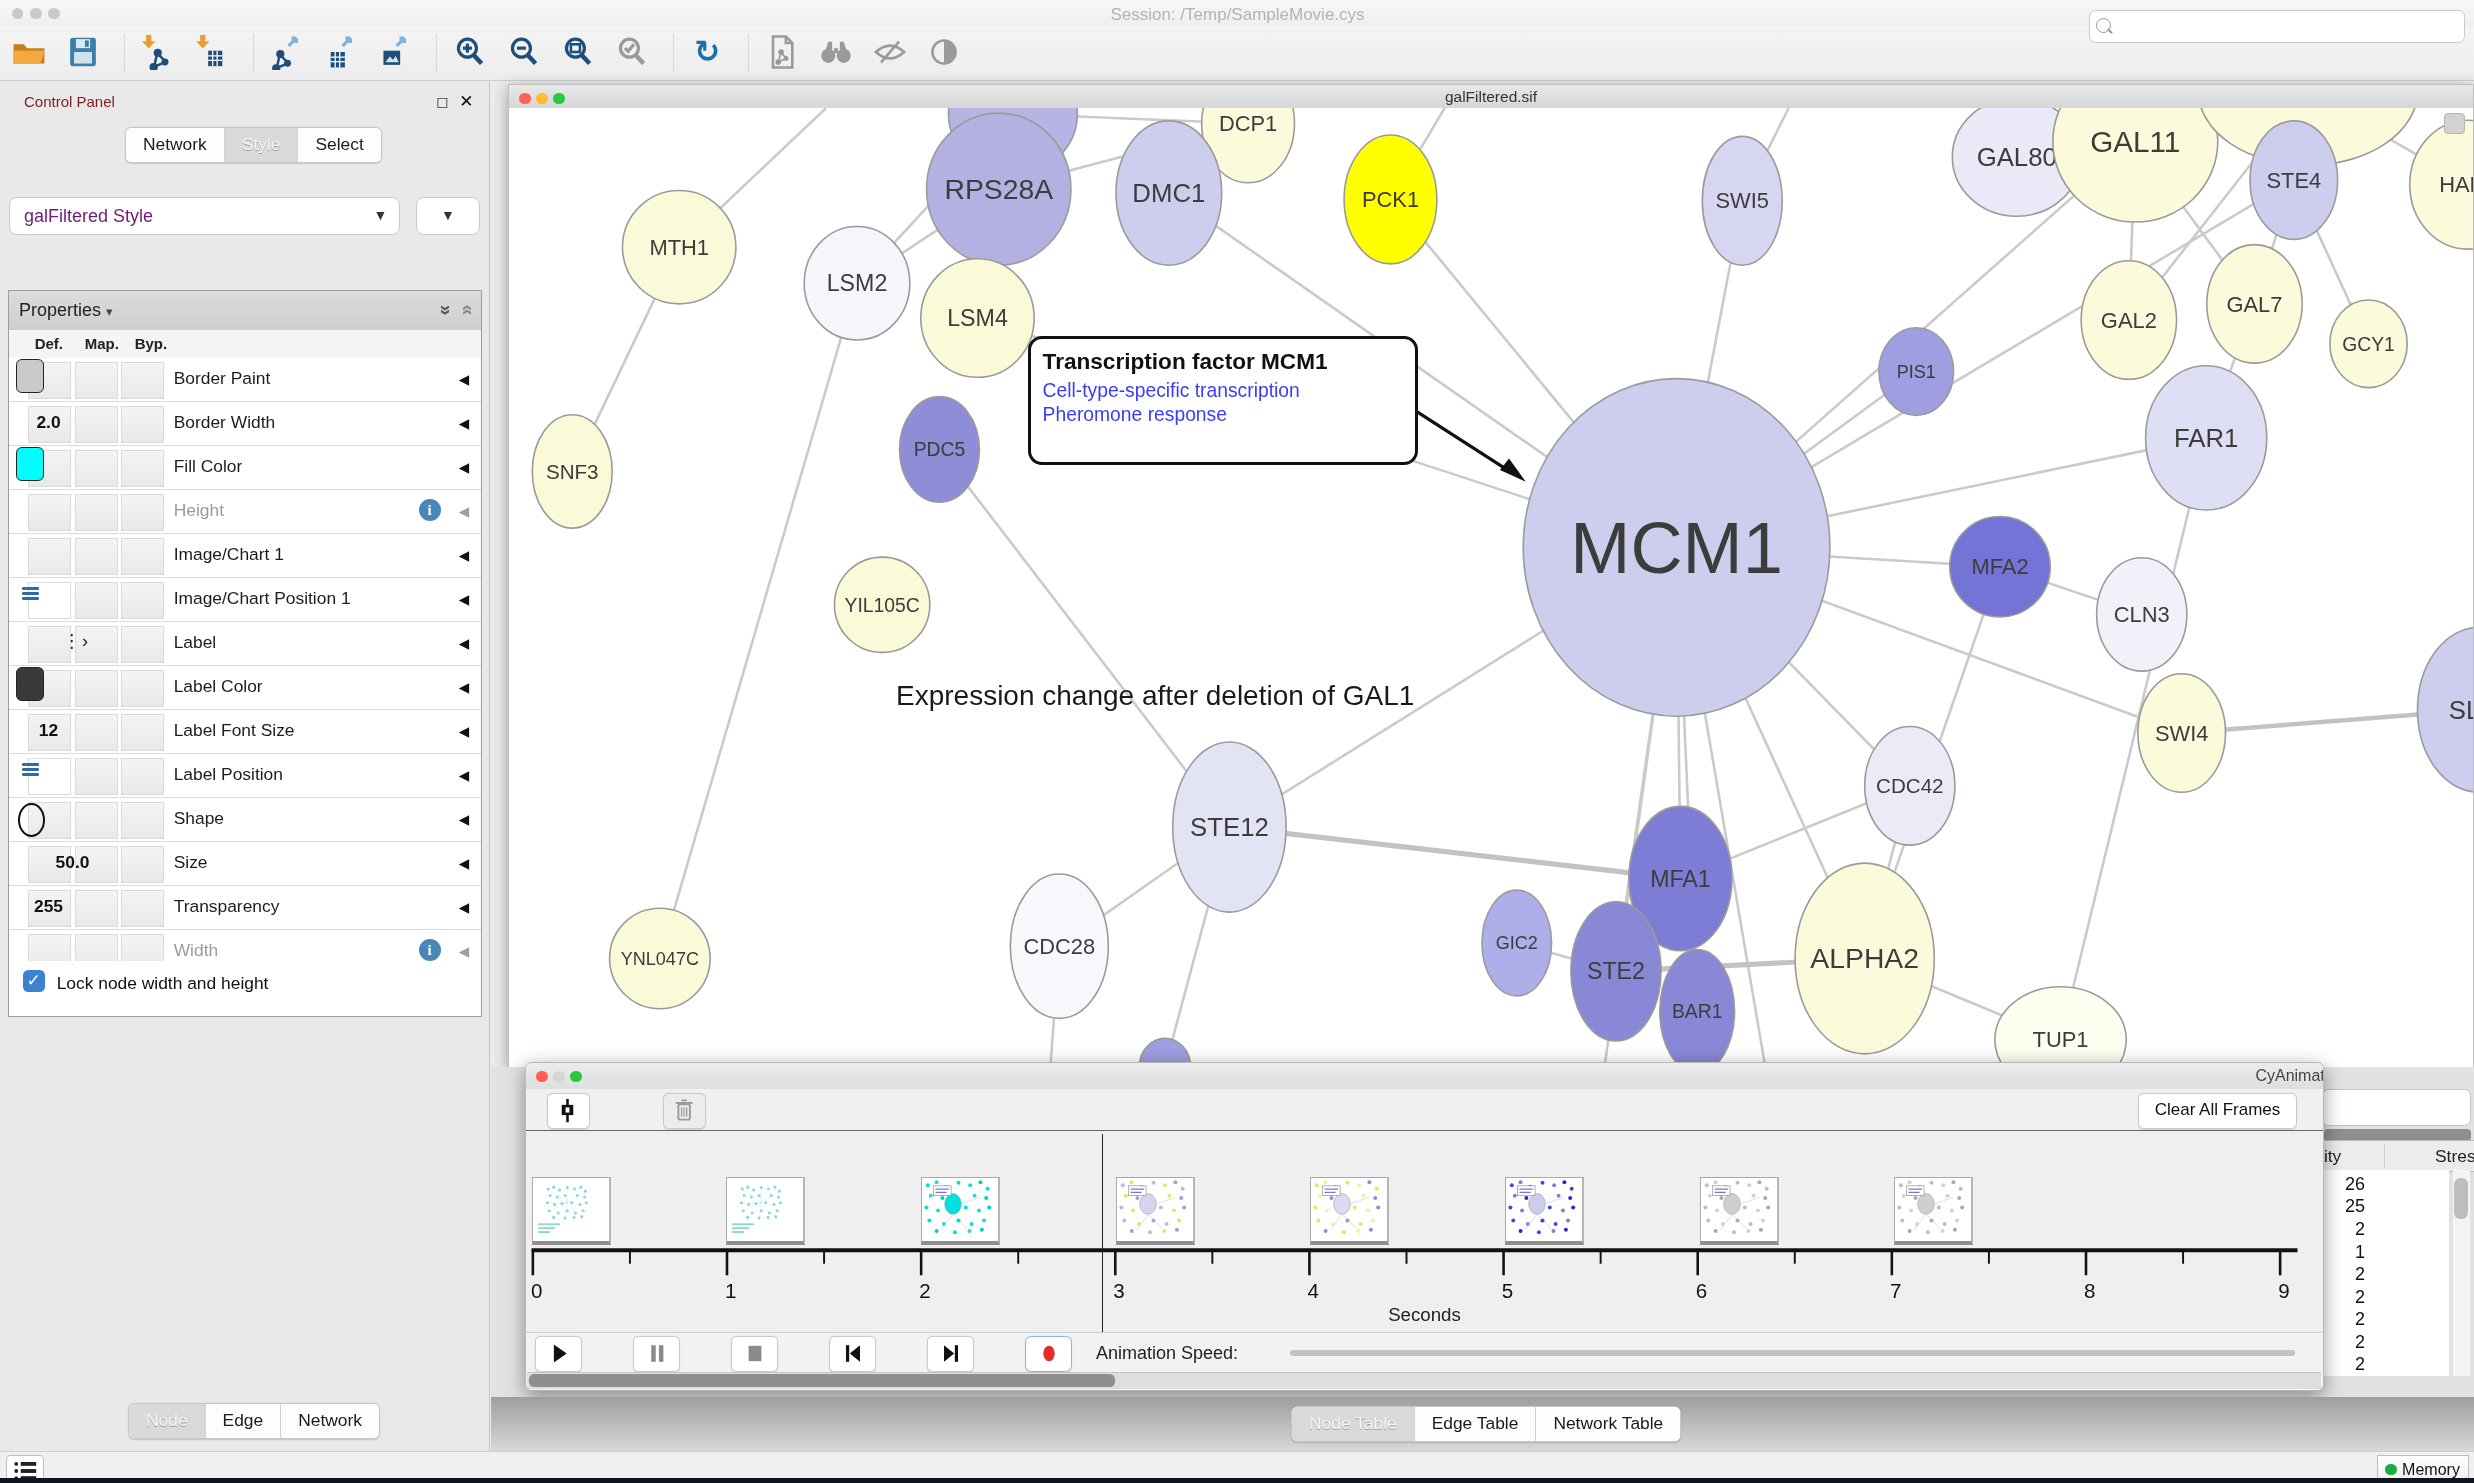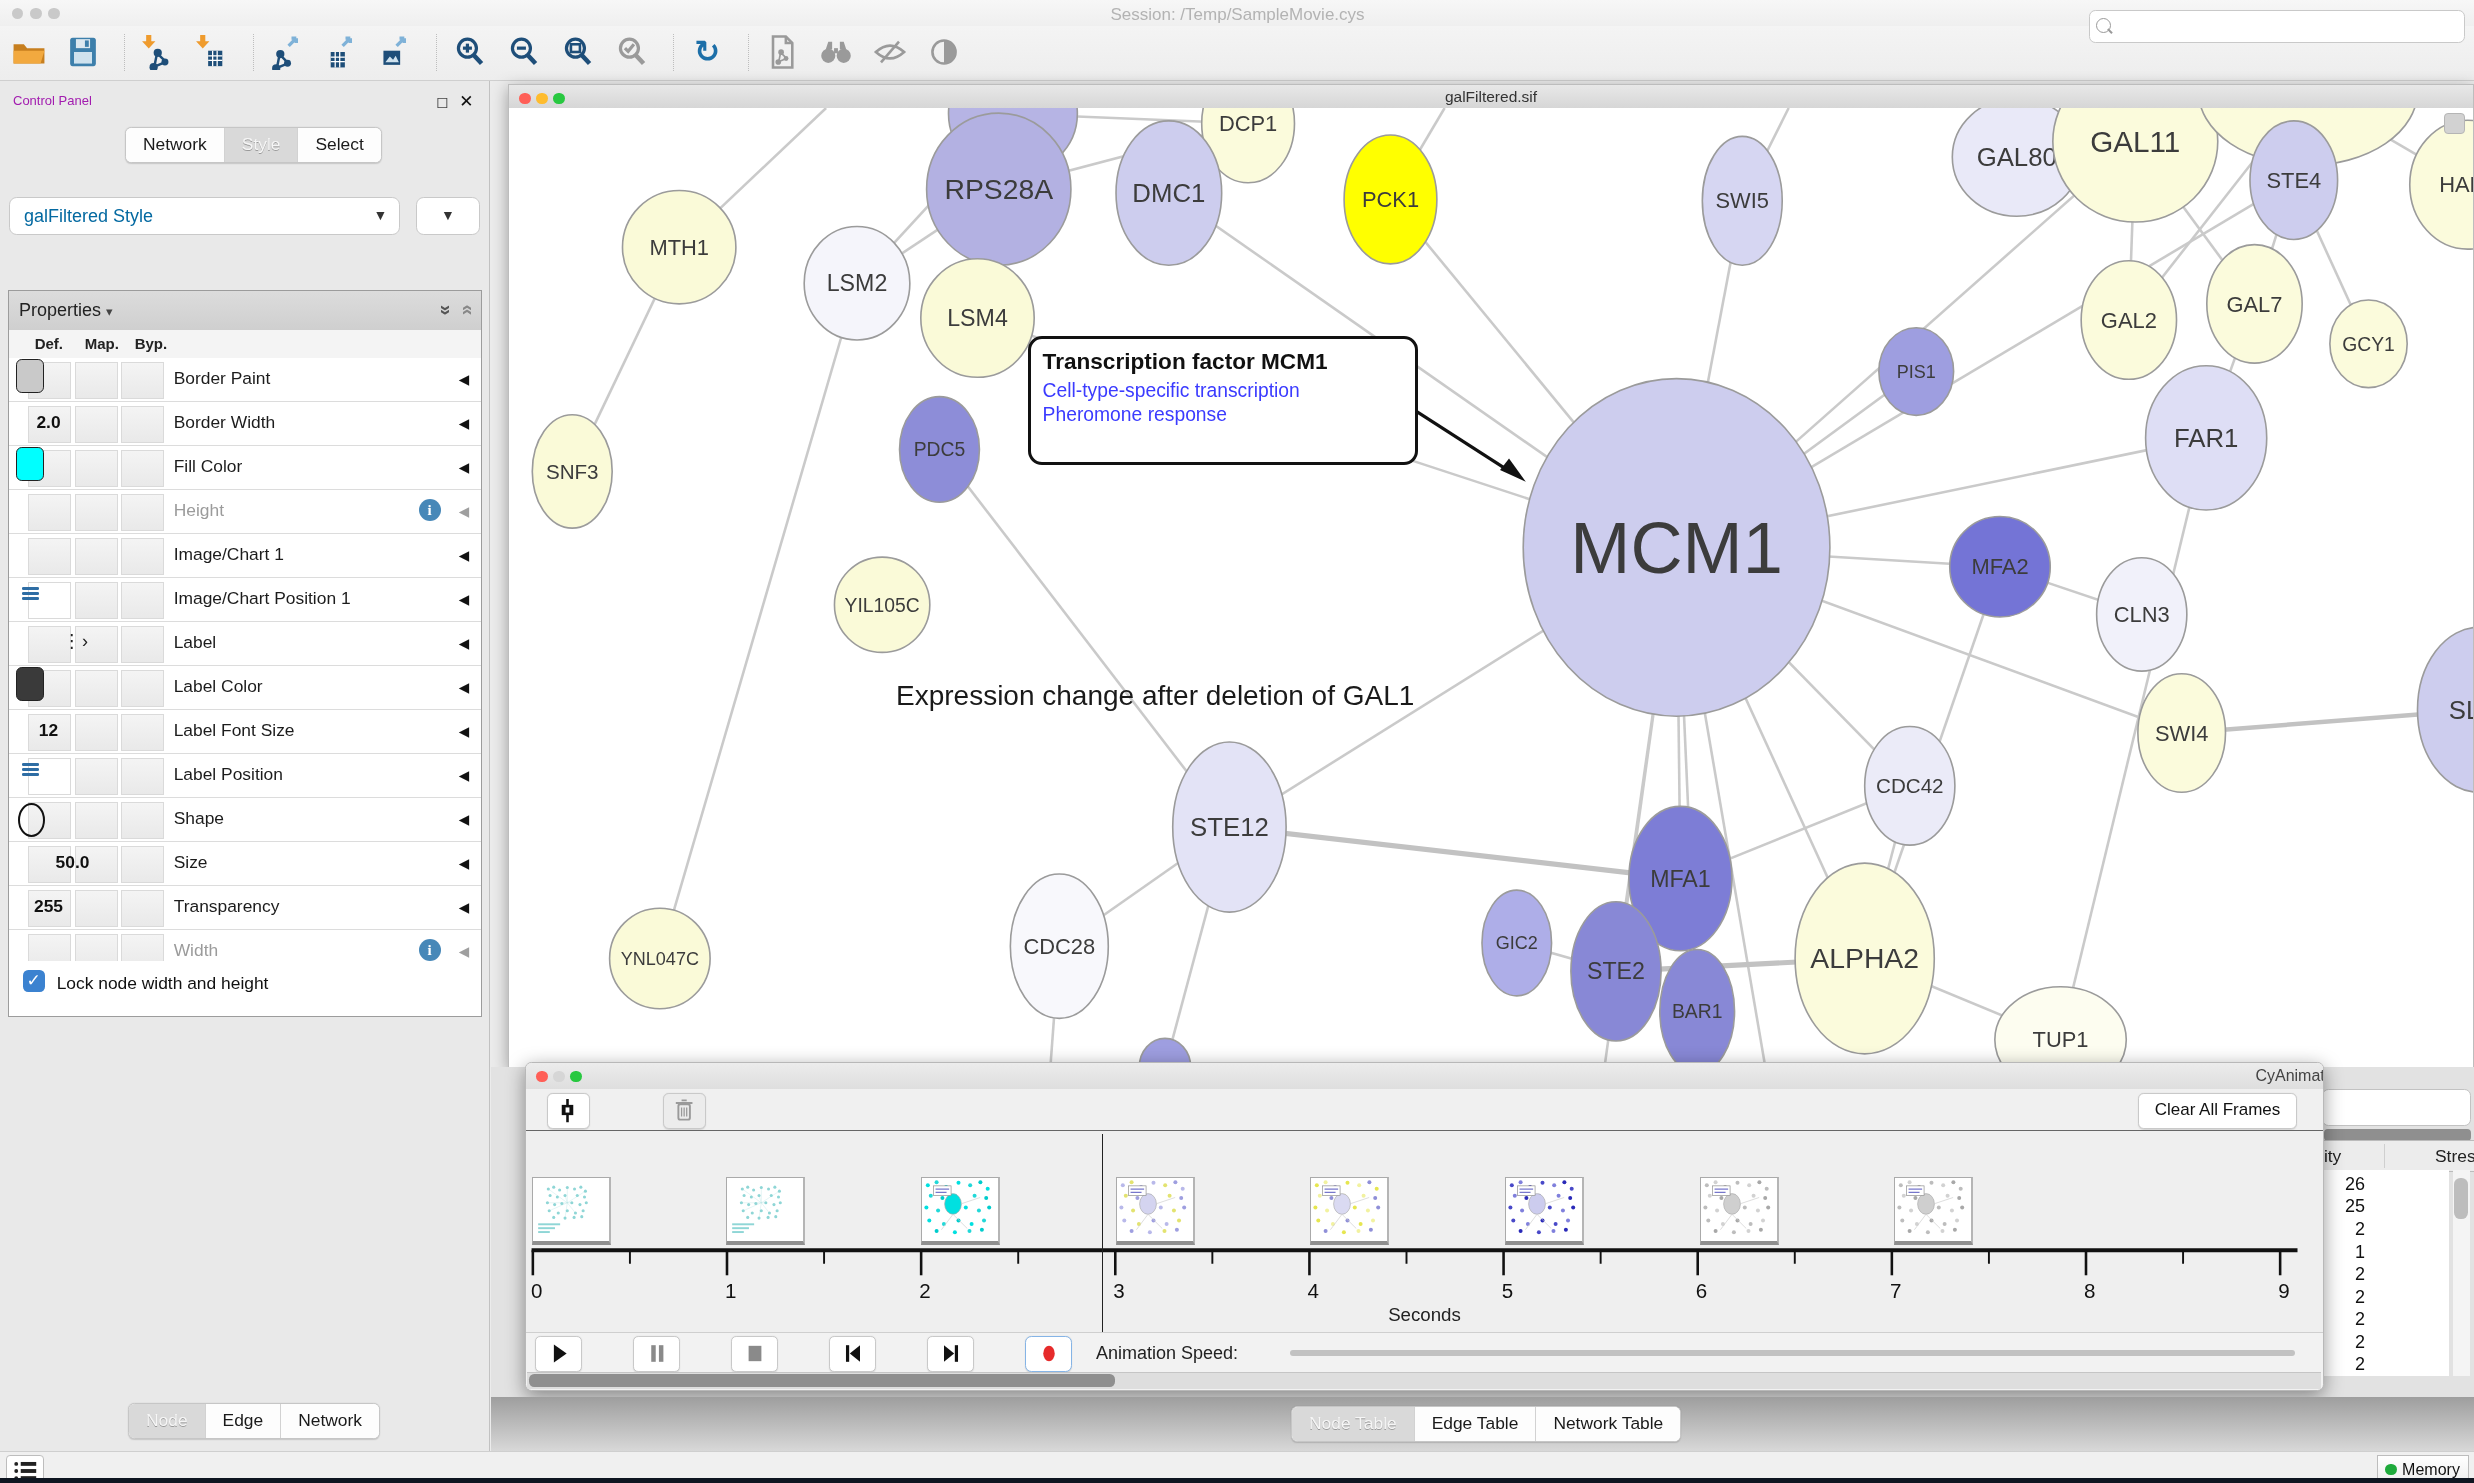--- a/index.html
+++ b/index.html
@@ -13,29 +13,29 @@
   
   #toolbar{left:0;top:26px;width:2475px;height:54px;background:linear-gradient(#f4f4f4,#ededed);border-bottom:0.6px solid #cfcfcf;}
   .tbtn{position:absolute;top:6.4px;width:39px;height:40px;display:flex;align-items:center;justify-content:center;}
   .tsep{position:absolute;top:7.7px;width:0;height:37px;border-left:1.3px dotted #bdbdbd;}
   #search-box{position:absolute;right:10.3px;top:10.3px;width:374px;height:31px;background:#fff;border:1.3px solid #c9c9c9;border-radius:6.4px;}
   #search-box .mag{position:absolute;left:6.4px;top:6.4px;width:13px;height:13px;border:1.9px solid #9a9a9a;border-radius:50%;}
   #search-box .mag:after{content:"";position:absolute;left:10.3px;top:11.6px;width:5.8px;height:1.9px;background:#9a9a9a;transform:rotate(45deg);}
   #search-input{position:absolute;left:28px;top:2.6px;width:335px;height:23px;border:none;outline:none;font-size:17px;background:transparent;}
   
   #control-panel{left:0;top:81px;width:489px;height:1370px;background:#e9e9e9;border-right:0.6px solid #c2c2c2;}
-  #cp-title{left:13px;top:11.6px;font-size:13px;color:#a21caf;}
+  #cp-title{left:24px;top:11.6px;font-size:15px;color:#7f1d1d;}
   #cp-float{right:40px;top:11.6px;font-size:15.5px;color:#444;}
   #cp-close{right:15.5px;top:10.3px;font-size:17px;color:#111;font-weight:bold;}
   .seg{position:absolute;display:flex;background:#fdfdfd;border:0.6px solid #c6c6c6;border-radius:6.4px;overflow:hidden;box-shadow:0 0.6px 1.3px rgba(0,0,0,.15);}
   .seg .tab{font-size:17.4px;color:#1a1a1a;padding:6.4px 17px;background:#fdfdfd;border-right:0.6px solid #d2d2d2;white-space:nowrap;}
   .seg .tab:last-child{border-right:none;}
   .seg .tab.active{background:#d9d9d9;color:#f6f6f6;text-shadow:0 0.6px 0.6px #9a9a9a;}
   #style-combo{left:9px;top:116px;width:389px;height:36px;background:#fff;border:1.3px solid #c9c9c9;border-radius:7.7px;}
-  #style-combo .val{position:absolute;left:14px;top:7.7px;font-size:18px;color:#0369a1;text-align:right;}
+  #style-combo .val{position:absolute;left:14px;top:7.7px;font-size:18px;color:#701a75;text-align:right;}
   #style-combo .arr{position:absolute;right:11.6px;top:9px;font-size:14px;color:#333;}
   #style-menu-btn{left:416px;top:116px;width:62px;height:36px;background:#fff;border:1.3px solid #c9c9c9;border-radius:7.7px;text-align:center;font-size:14px;color:#333;line-height:34px;}
   #props-panel{left:7.7px;top:209px;width:472px;height:725px;background:#fff;border:0.6px solid #9c9c9c;}
   #props-header{left:0;top:0;width:100%;height:39px;background:linear-gradient(#dcdcdc,#cfcfcf);border-bottom:0.6px solid #b5b5b5;}
   #props-header .t{position:absolute;left:10.3px;top:9px;font-size:18px;color:#222;}
   #props-header .carets{position:absolute;right:9px;top:7.7px;}
   .dblchev{display:inline-block;font-size:19.3px;color:#555;font-weight:bold;margin-left:6.4px;}
   .down{transform:rotate(90deg);}
   .up{transform:rotate(-90deg);color:#888;}
   #props-cols{left:0;top:39px;width:100%;height:28px;background:#f4f4f4;}

